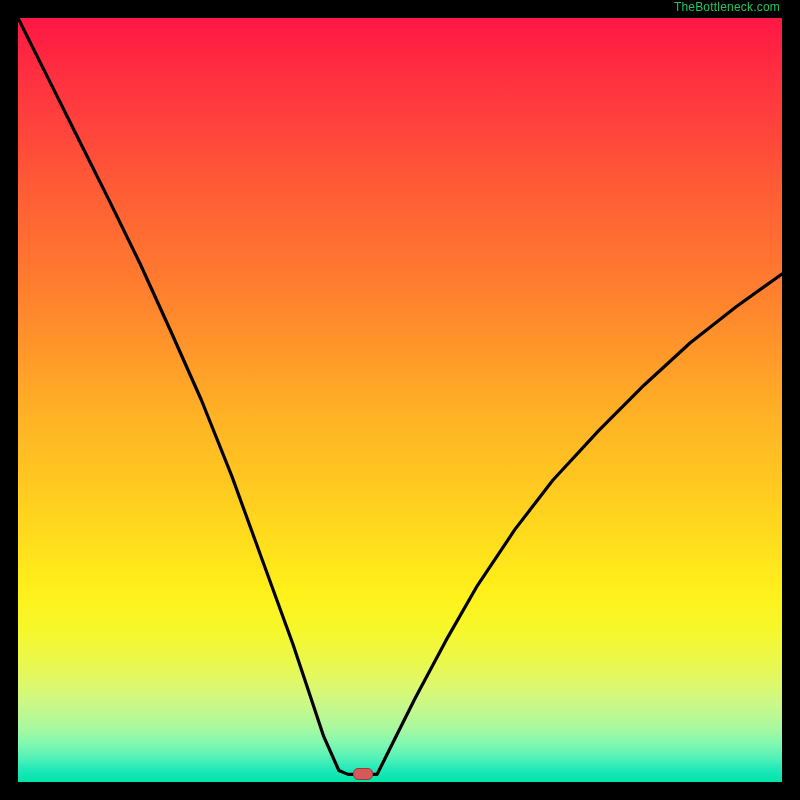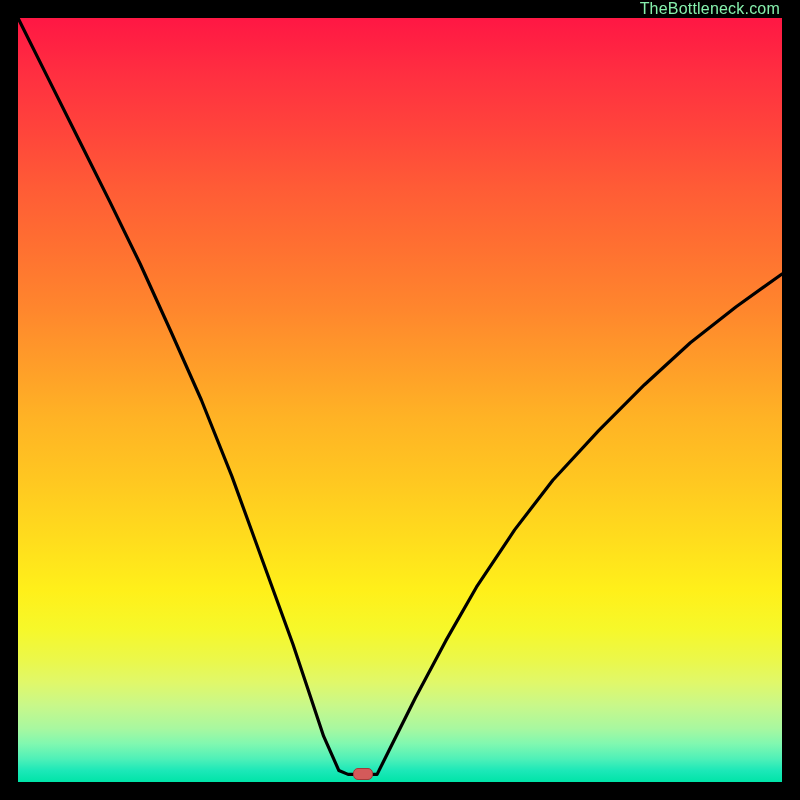--- a/index.html
+++ b/index.html
@@ -52,22 +52,22 @@
     left: 0;
     top: 0;
     width: 764px;
     height: 764px;
     overflow: visible;
   }
   .watermark {
     position: absolute;
     top: 0px;
     right: 20px;
-    color: #86efac;
-    font-size: 16px;
+    color: #22c55e;
+    font-size: 12px;
     font-weight: 500;
     letter-spacing: 0.2px;
   }
   .marker {
     position: absolute;
     width: 18px;
     height: 10px;
     border-radius: 5px;
     background: #d45a5a;
     border: 1px solid #a03a3a;

